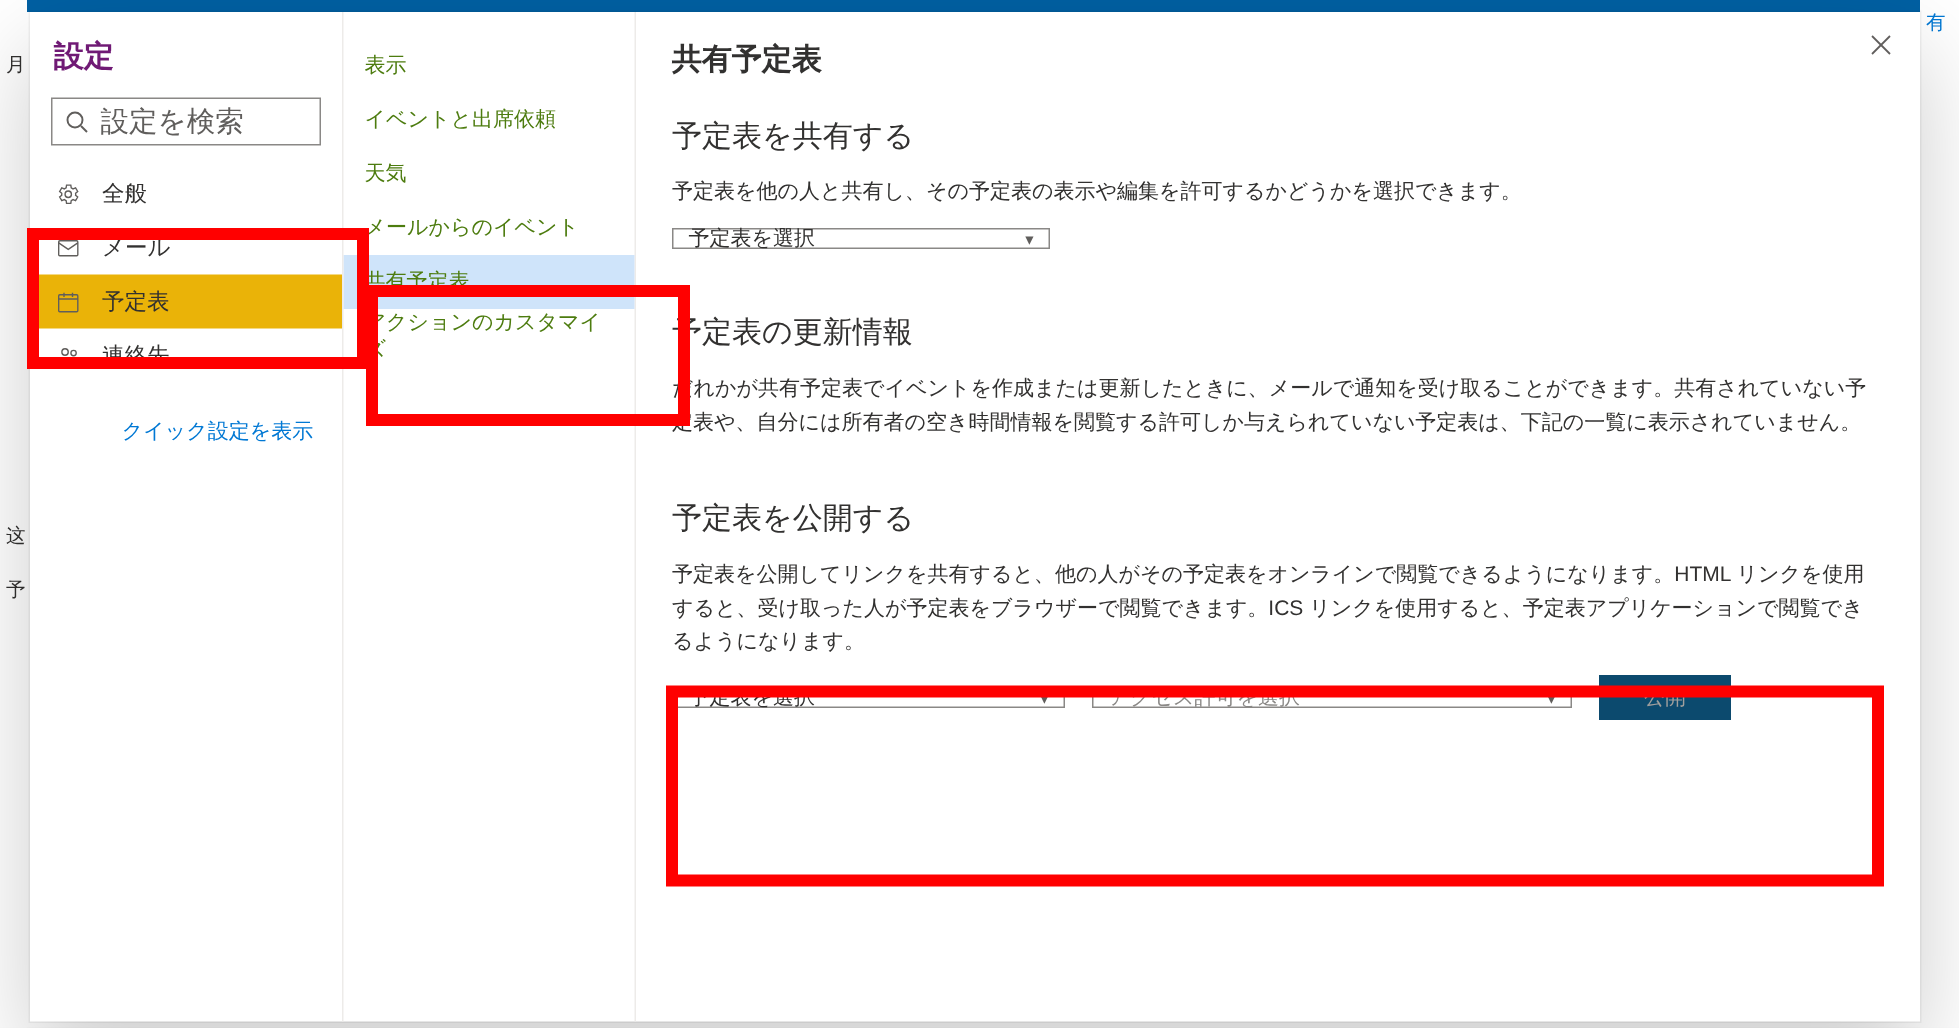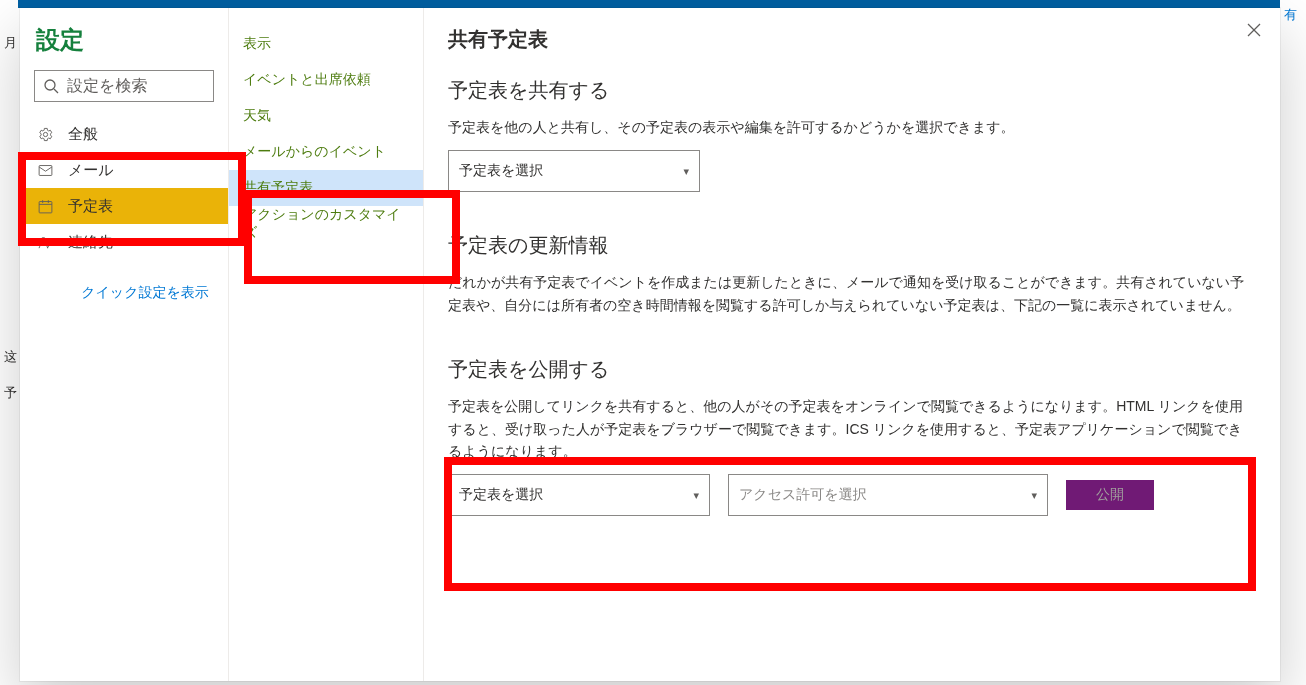--- a/index.html
+++ b/index.html
@@ -36,33 +36,33 @@
   }
 
   
   .col-left {
     width: 209px; flex: 0 0 209px;
     border-right: 1px solid #edebe9;
     padding: 16px 0 0 0;
     position: relative;
   }
   .col-left h1 {
-    font-size: 24px; font-weight: 600; padding: 0 16px 14px;
-    color: #15803d;
+    font-size: 20px; font-weight: 600; padding: 0 16px 14px;
+    color: #701a75;
   }
   .search-wrap { padding: 0 14px 10px; }
   .search-box {
     display: flex; align-items: center;
     border: 1px solid #8a8886;
     height: 32px;
     padding: 0 8px;
     color: #605e5c;
   }
   .search-box svg { flex: 0 0 16px; height: 16px; stroke: #605e5c; }
-  .search-box span { padding-left: 8px; font-size: 16px; color: #605e5c; }
+  .search-box span { padding-left: 8px; font-size: 19px; color: #605e5c; }
 
   .left-nav { list-style: none; margin-top: 4px; }
   .left-nav li {
     height: 36px; display: flex; align-items: center;
     padding: 0 16px; font-size: 15px; color: #323130;
     cursor: pointer;
   }
   .left-nav li .icon { width: 18px; height: 18px; margin-right: 14px; display:flex; align-items:center; justify-content:center; }
   .left-nav li.selected { background: #eab308; }
   .quick-settings {
@@ -98,29 +98,29 @@
   .close-btn {
     position: absolute; top: 14px; right: 18px;
     cursor: pointer; color: #605e5c;
   }
   .section { margin-bottom: 40px; }
   .section h3 { font-size: 20px; font-weight: 400; margin-bottom: 12px; }
   .section p  { font-size: 14px; color: #323130; line-height: 1.6; margin-bottom: 12px; }
 
   .dropdown {
     display: inline-flex; align-items: center; justify-content: space-between;
-    height: 42px; border: 1px solid #8a8886; padding: 0 10px;
+    height: 14px; border: 1px solid #8a8886; padding: 0 10px;
     font-size: 14px; color: #323130; background: #fff; cursor: pointer;
   }
   .dropdown.placeholder { color: #8a8886; }
   .dropdown .chev { margin-left: 12px; color: #605e5c; font-size: 11px; }
 
   .publish-row { display: flex; gap: 18px; align-items: center; }
   .btn-disabled {
-    height: 30px; padding: 0 30px; background: #701a75; color: #a19f9d;
+    height: 30px; padding: 0 30px; background: #0c4a6e; color: #a19f9d;
     font-size: 14px; border: none; cursor: default;
   }
 
   
   .hl {
     position: absolute;
     border: 8px solid #ff0000;
     pointer-events: none;
     z-index: 50;
   }

